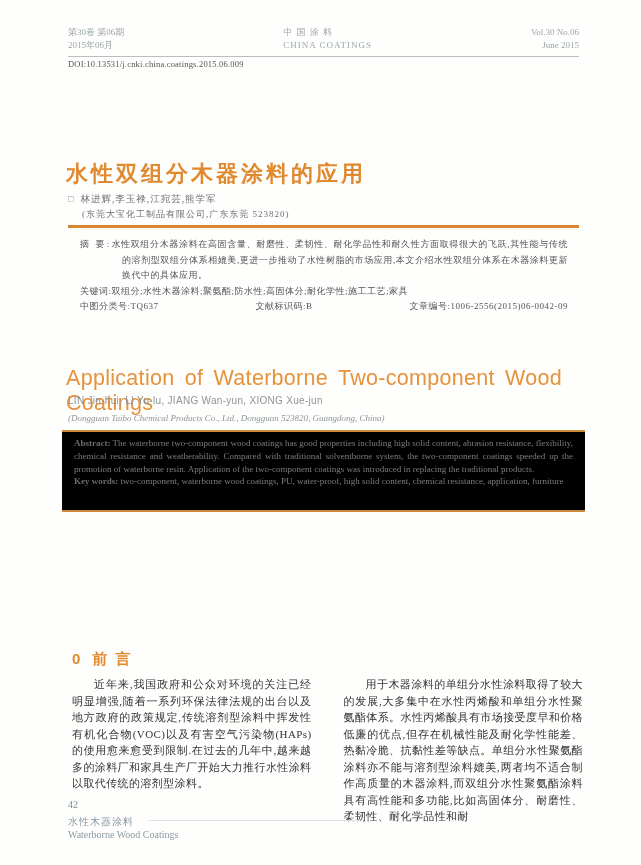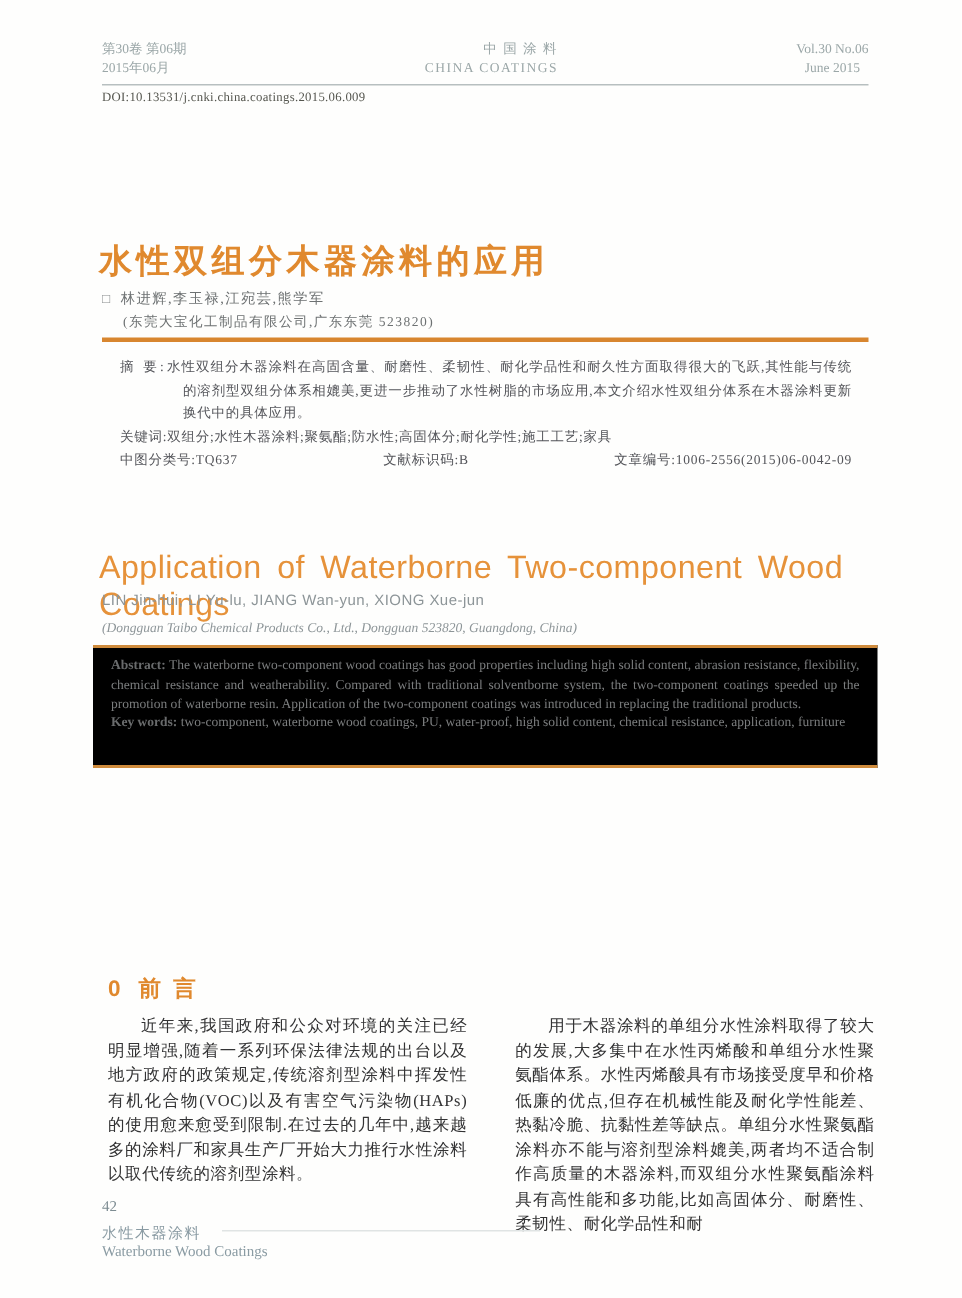--- a/index.html
+++ b/index.html
@@ -8,22 +8,22 @@
     background:#fefefd; overflow:hidden;
     font-family:"Liberation Serif","DejaVu Serif",serif;
   }
   
   .jheader {
     position:absolute; top:26px; left:68px; right:62px;
     display:flex; justify-content:space-between; align-items:flex-start;
     color:#9ba7a8; font-size:9px; line-height:13px;
     font-family:"Liberation Serif","DejaVu Serif",serif;
   }
-  .jheader .col-c { text-align:right; letter-spacing:1px; }
-  .jheader .col-r { text-align:center; }
+  .jheader .col-c { text-align:left; letter-spacing:1px; }
+  .jheader .col-r { text-align:right; }
   .header-rule { position:absolute; top:56px; left:68px; right:62px; border-top:1px solid #b7bfc0; }
   .doi { position:absolute; top:59px; left:68px; font-size:8.5px; color:#55564f; letter-spacing:.2px; }
 
   
   .cn-title {
     position:absolute; top:144px; left:66px; right:60px;
     font-family:"Liberation Sans","DejaVu Sans",sans-serif;
     font-weight:bold; font-size:22px; letter-spacing:3px; color:#e0892e;
   }
   .cn-authors {

